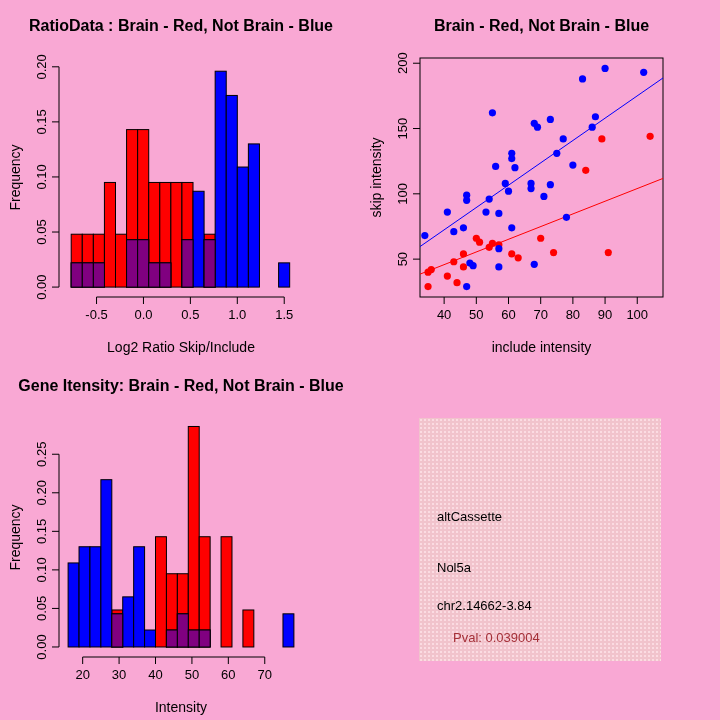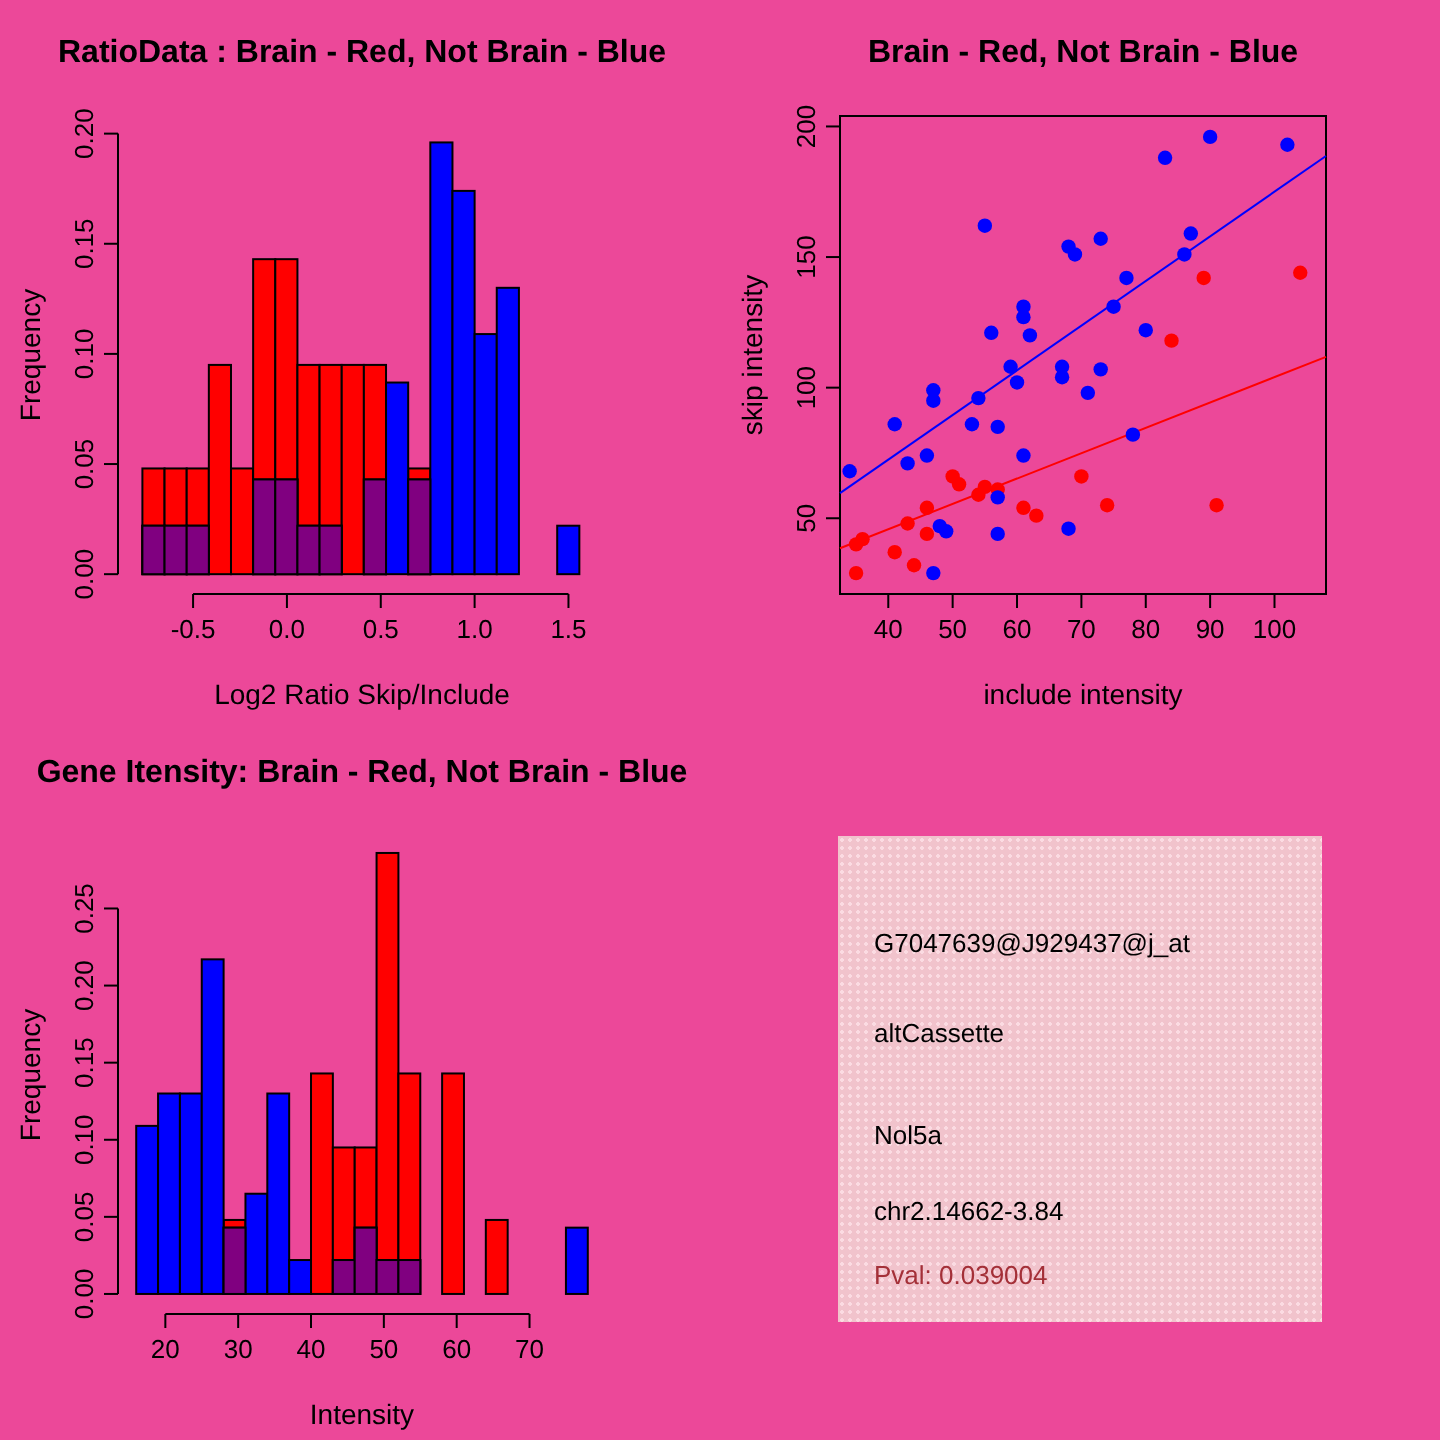--- a/index.html
+++ b/index.html
@@ -1,30 +1,30 @@
 <!DOCTYPE html>
 <html><head>
 <meta charset="utf-8">
 <style>
   html,body{margin:0;padding:0;background:#ffffff;}
-  #canvas{position:relative;width:720px;height:720px;background:#ec4899;overflow:hidden;
+  #canvas{position:relative;width:720px;height:720px;background:#f9a8d4;overflow:hidden;
           font-family:"Liberation Sans", sans-serif;}
   .panel{position:absolute;width:360px;height:360px;}
   #panel-0{left:0;top:0;}
   #panel-1{left:360px;top:0;}
   #panel-2{left:0;top:360px;text-align:center;}
   #panel-3{left:360px;top:360px;}
   svg{display:block;}
   svg text{font-family:"Liberation Sans", sans-serif;fill:#000;}
   .infobox{position:absolute;left:59px;top:58px;width:242px;height:243px;
            background-color:#f1c3cc;
            background-image:radial-gradient(circle, #fbdbe2 1px, rgba(0,0,0,0) 1px);
            background-size:4px 4px;}
   .ib-line{position:absolute;left:18px;font-size:13px;color:#000;white-space:nowrap;}
-  .ib-line.pval{color:#a43038;}
+  .ib-line.pval{color:#a43038;margin-left:16px;}
 </style>
 </head>
 <body>
 
 <div id="canvas">
   <div class="panel" id="panel-0">
       <svg width="360" height="360" viewBox="0 0 360 360">
         <text x="181" y="31" font-size="16" text-anchor="middle" font-weight="bold">RatioData : Brain - Red, Not Brain - Blue</text>
         <text x="181" y="352" font-size="14" text-anchor="middle">Log2 Ratio Skip/Include</text>
         <text x="20" y="177.5" font-size="14" text-anchor="middle" transform="rotate(-90 20 177.5)">Frequency</text>
@@ -256,20 +256,19 @@
           <rect x="111.80597014925374" y="253.8258064516129" width="10.92537313432834" height="33.15161290322584" fill="#800080" stroke="#000" stroke-width="1"></rect>
           <rect x="166.43283582089552" y="270.01612903225805" width="10.925373134328368" height="16.96129032258068" fill="#800080" stroke="#000" stroke-width="1"></rect>
           <rect x="177.3582089552239" y="253.8258064516129" width="10.92537313432834" height="33.15161290322584" fill="#800080" stroke="#000" stroke-width="1"></rect>
           <rect x="188.28358208955223" y="270.01612903225805" width="10.925373134328368" height="16.96129032258068" fill="#800080" stroke="#000" stroke-width="1"></rect>
           <rect x="199.2089552238806" y="270.01612903225805" width="10.925373134328368" height="16.96129032258068" fill="#800080" stroke="#000" stroke-width="1"></rect>
         </g>
       </svg>
     </div>
   <div class="panel" id="panel-3">
     <div class="infobox">
-      <div class="ib-line" style="top:46px">G7047639@J929437@j_at</div>
       <div class="ib-line" style="top:91px">altCassette</div>
       <div class="ib-line" style="top:142px">Nol5a</div>
       <div class="ib-line" style="top:180px">chr2.14662-3.84</div>
       <div class="ib-line pval" style="top:212px">Pval: 0.039004</div>
     </div>
   </div>
 </div>
 
 </body></html>

